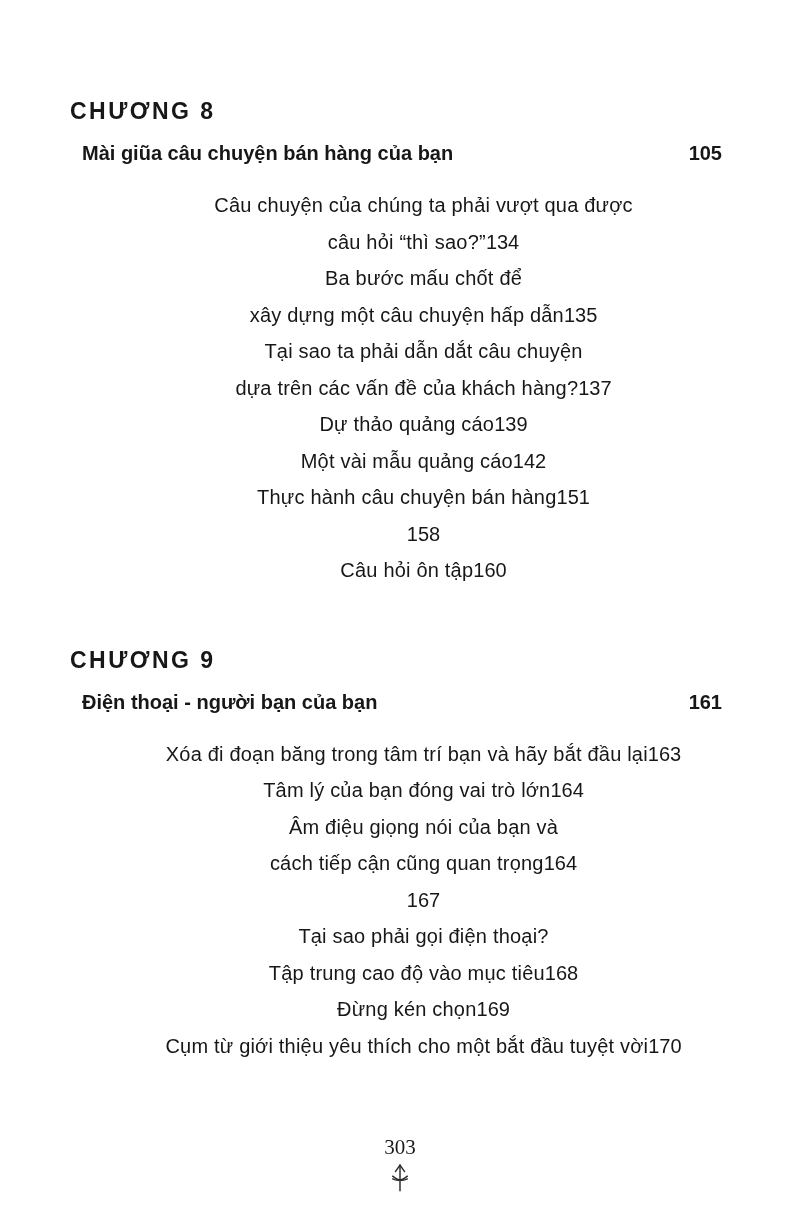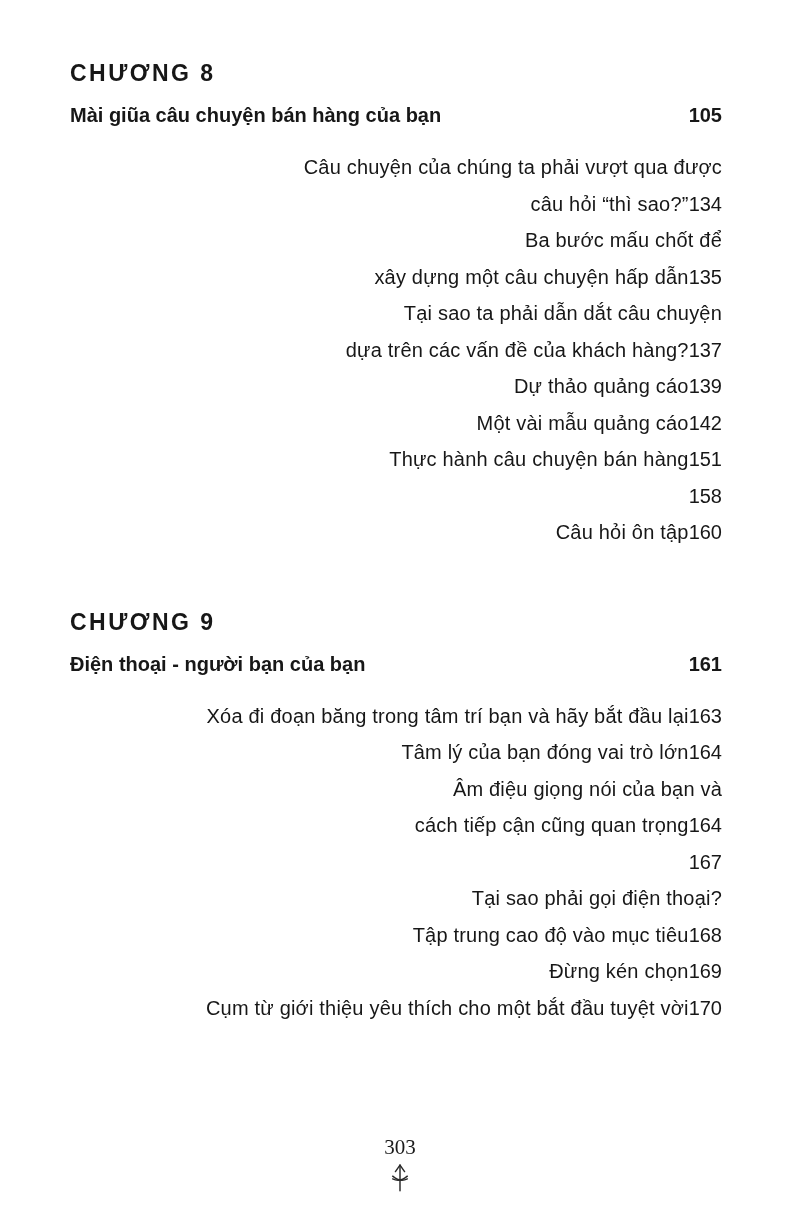--- a/index.html
+++ b/index.html
@@ -8,41 +8,42 @@
     width: 800px;
     height: 1220px;
     position: relative;
     font-family: "Liberation Sans", sans-serif;
     color: #171717;
     overflow: hidden;
   }
   .page {
     position: absolute;
     inset: 0;
-    padding: 60px 78px 0 70px;
+    padding: 98px 78px 0 70px;
   }
   .chapter + .chapter { margin-top: 58px; }
   .chapter-heading {
     font-size: 23px;
     font-weight: bold;
     letter-spacing: 2.5px;
     margin-bottom: 17px;
   }
   .title-row {
     display: flex;
     justify-content: space-between;
     align-items: baseline;
     font-size: 20px;
     font-weight: bold;
     margin-bottom: 22px;
+    margin-left: 12px;
   }
   .entries { padding-left: 55px; }
   .entry-row {
     display: flex;
-    justify-content: flex-end;
+    justify-content: center;
     align-items: baseline;
     font-size: 20px;
     line-height: 36.5px;
   }
   .entry-text { letter-spacing: 0.2px; }
   .page-num { white-space: nowrap; }
   .footer {
     position: absolute;
     left: 0;
     right: 0;

